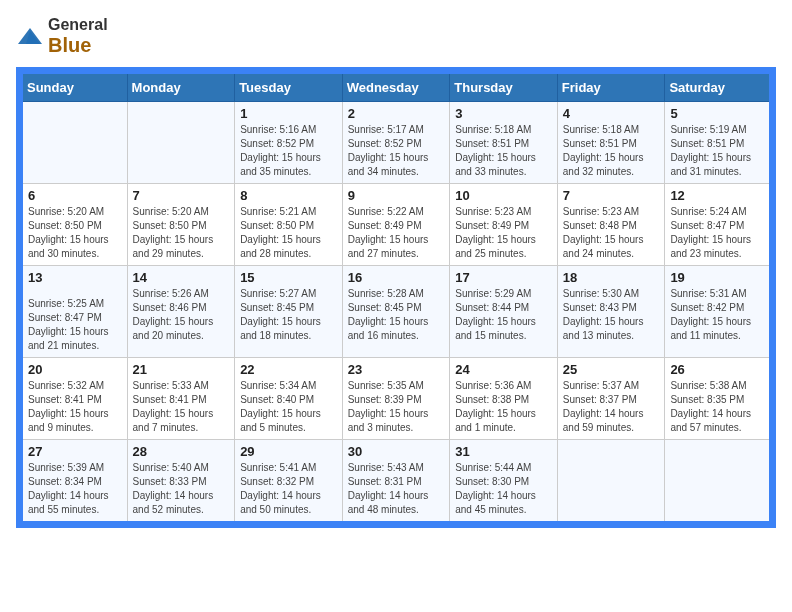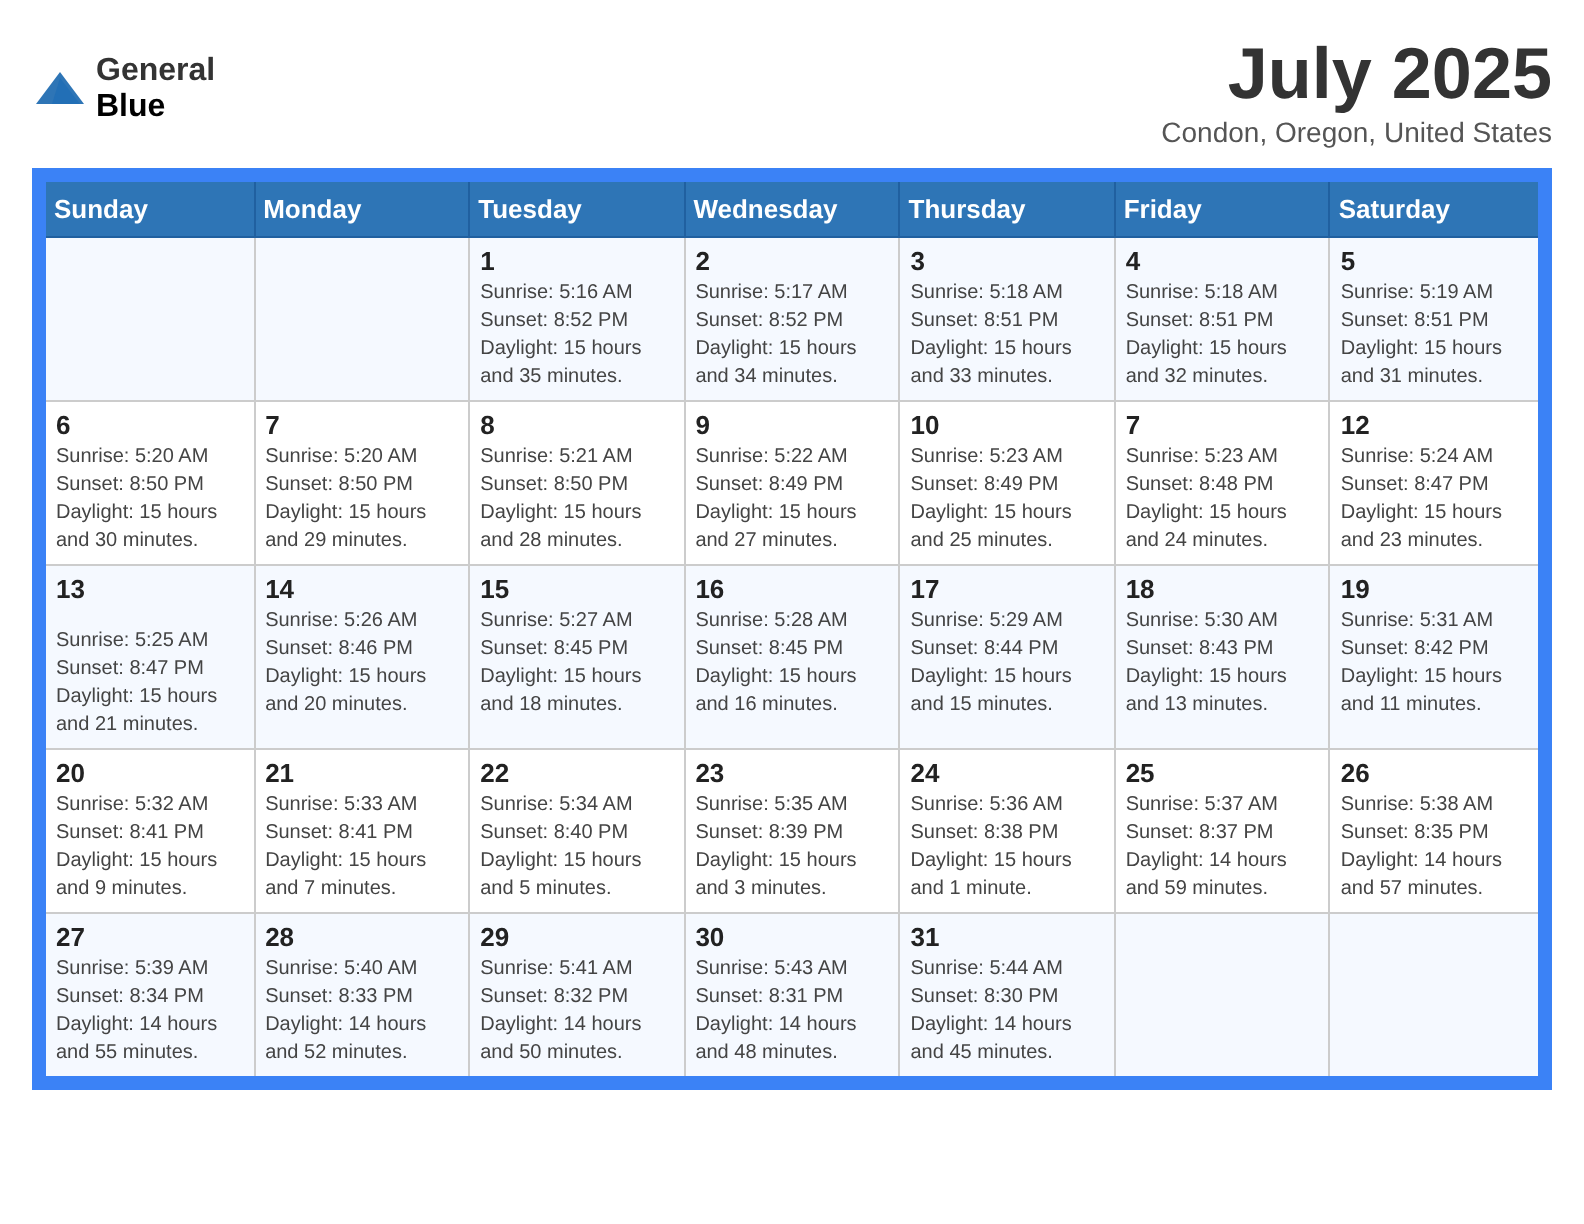--- a/index.html
+++ b/index.html
@@ -86,26 +86,22 @@
 <body>
 
 <div class="header">
   <div class="logo">
     <svg class="logo-icon" viewBox="0 0 28 22" xmlns="http://www.w3.org/2000/svg">
       <polygon points="14,2 26,18 2,18" fill="#2e75b6"></polygon>
       <polygon points="14,5 24,18 10,18" fill="#1a6bb5" opacity="0.6"></polygon>
     </svg>
     <div>
       <span style="font-size:16px;font-weight:bold;color:#333;">General</span><br>
-      <span style="font-size:16px;font-weight:bold;color:#000000;">Blue</span>
+      <span style="font-size:20px;font-weight:bold;color:#a16207;">Blue</span>
     </div>
-  </div>
-  <div class="title-block">
-    <div class="title-month">July 2025</div>
-    <div class="title-location">Condon, Oregon, United States</div>
   </div>
 </div>
 
 <table class="calendar">
   <thead>
     <tr>
     <th>Sunday</th>
         <th>Monday</th>
         <th>Tuesday</th>
         <th>Wednesday</th>

